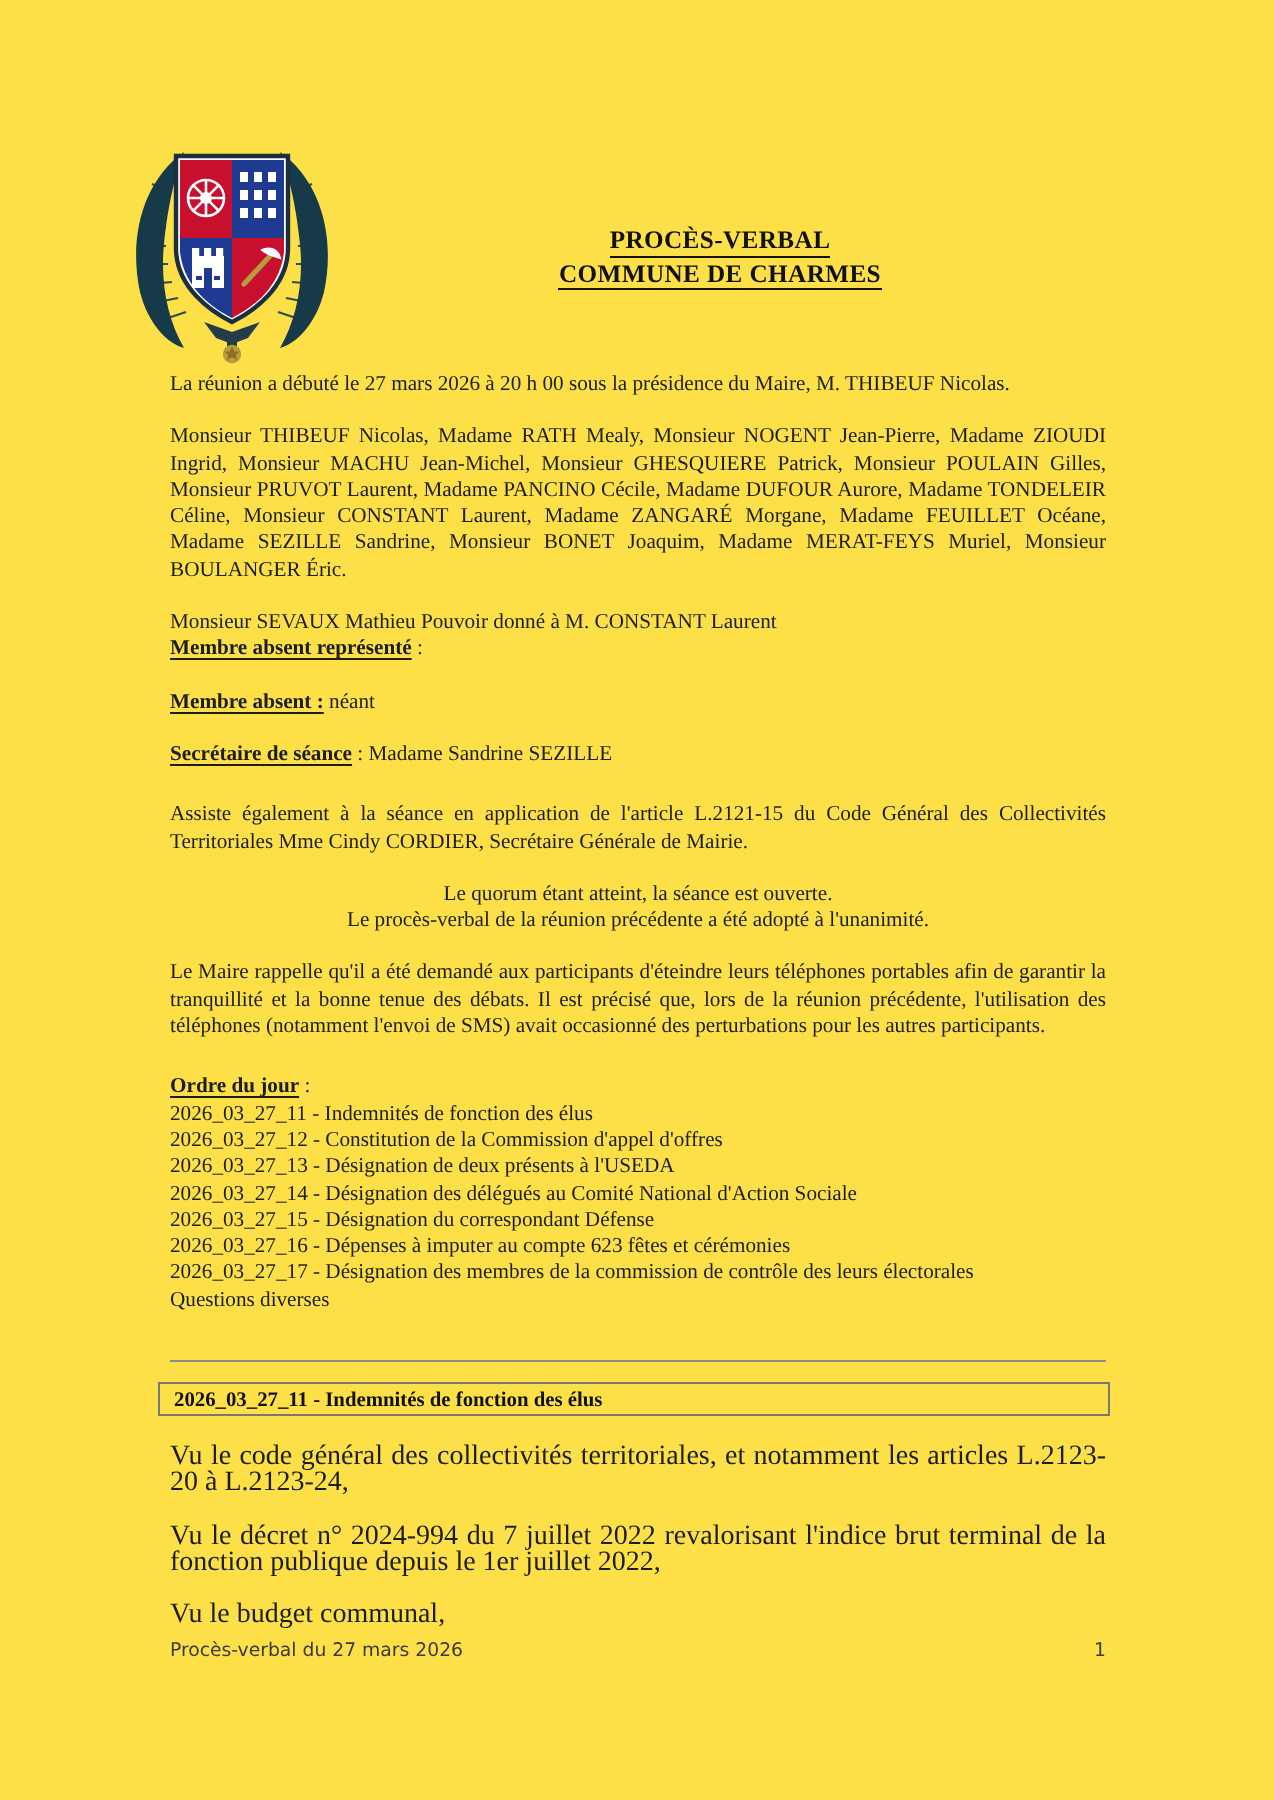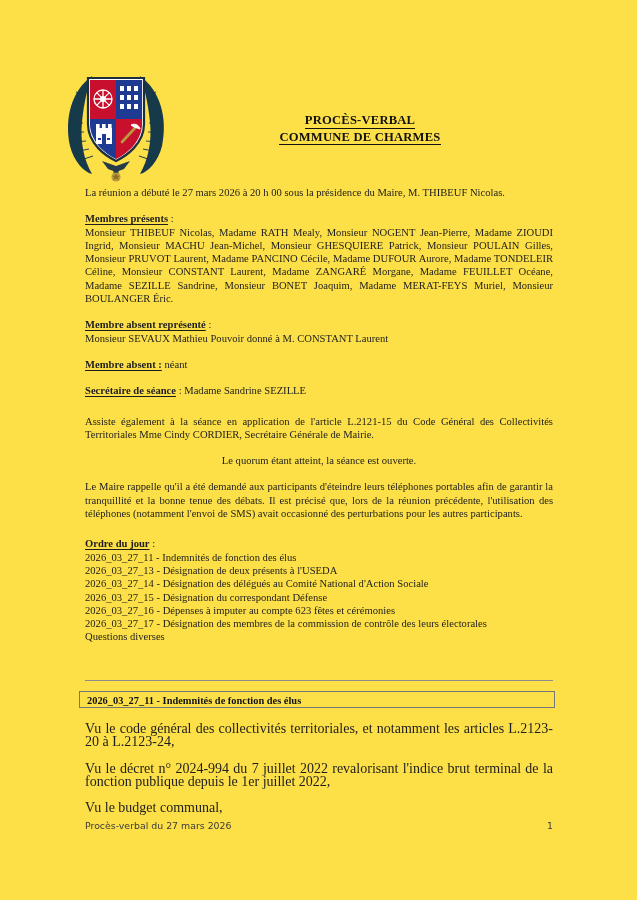--- a/index.html
+++ b/index.html
@@ -214,52 +214,53 @@
       <div class="title-line"><span>COMMUNE DE CHARMES</span></div>
     </div>
   </div>
 
   <div class="body-col">
 
     <p class="p">La réunion a débuté le 27 mars 2026 à 20 h 00 sous la présidence du Maire, M. THIBEUF Nicolas.</p>
 
     <div class="gap-md"></div>
 
-    <p><span class="lbl">Membres présents</span><span> :</span></p>
     <p class="p">Monsieur THIBEUF Nicolas, Madame RATH Mealy, Monsieur NOGENT Jean-Pierre, Madame ZIOUDI Ingrid, Monsieur MACHU Jean-Michel, Monsieur GHESQUIERE Patrick, Monsieur POULAIN Gilles, Monsieur PRUVOT Laurent, Madame PANCINO Cécile, Madame DUFOUR Aurore, Madame TONDELEIR Céline, Monsieur CONSTANT Laurent, Madame ZANGARÉ Morgane, Madame FEUILLET Océane, Madame SEZILLE Sandrine, Monsieur BONET Joaquim, Madame MERAT-FEYS Muriel, Monsieur BOULANGER Éric.</p>
 
     <div class="gap-md"></div>
 
+    <p>Monsieur SEVAUX Mathieu  Pouvoir donné à M. CONSTANT Laurent</p>
     <p><span class="lbl">Membre absent représenté</span><span> :</span></p>
-    <p>Monsieur SEVAUX Mathieu  Pouvoir donné à M. CONSTANT Laurent</p>
 
     <div class="gap-md"></div>
 
     <p><span class="lbl">Membre absent :</span><span> néant</span></p>
 
     <div class="gap-md"></div>
 
     <p><span class="lbl">Secrétaire de séance</span><span> : </span><span>Madame Sandrine SEZILLE</span></p>
 
     <div class="gap-lg"></div>
 
     <p class="p">Assiste également à la séance en application de l'article L.2121-15 du Code Général des Collectivités Territoriales Mme Cindy CORDIER, Secrétaire Générale de Mairie.</p>
 
     <div class="gap-md"></div>
 
     <p class="centered">Le quorum étant atteint, la séance est ouverte.</p>
+    <p class="centered">Le procès-verbal de la réunion précédente a été adopté à l'unanimité.</p>
 
     <div class="gap-md"></div>
 
     <p class="p">Le Maire rappelle qu'il a été demandé aux participants d'éteindre leurs téléphones portables afin de garantir la tranquillité et la bonne tenue des débats. Il est précisé que, lors de la réunion précédente, l'utilisation des téléphones (notamment l'envoi de SMS) avait occasionné des perturbations pour les autres participants.</p>
 
     <div class="gap-lg"></div>
 
     <p><span class="lbl">Ordre du jour</span><span> :</span></p>
     <p class="agenda-line">2026_03_27_11 - Indemnités de fonction des élus</p>
+    <p class="agenda-line">2026_03_27_12 - Constitution de la Commission d'appel d'offres</p>
     <p class="agenda-line">2026_03_27_13 - Désignation de deux présents à l'USEDA</p>
     <p class="agenda-line">2026_03_27_14 - Désignation des délégués au Comité National d'Action Sociale</p>
     <p class="agenda-line">2026_03_27_15 - Désignation du correspondant Défense</p>
     <p class="agenda-line">2026_03_27_16 - Dépenses à imputer au compte 623 fêtes et cérémonies</p>
     <p class="agenda-line">2026_03_27_17 - Désignation des membres de la commission de contrôle des leurs électorales</p>
     <p class="agenda-line">Questions diverses</p>
   </div>
 
   <div class="hrule"></div>
 

